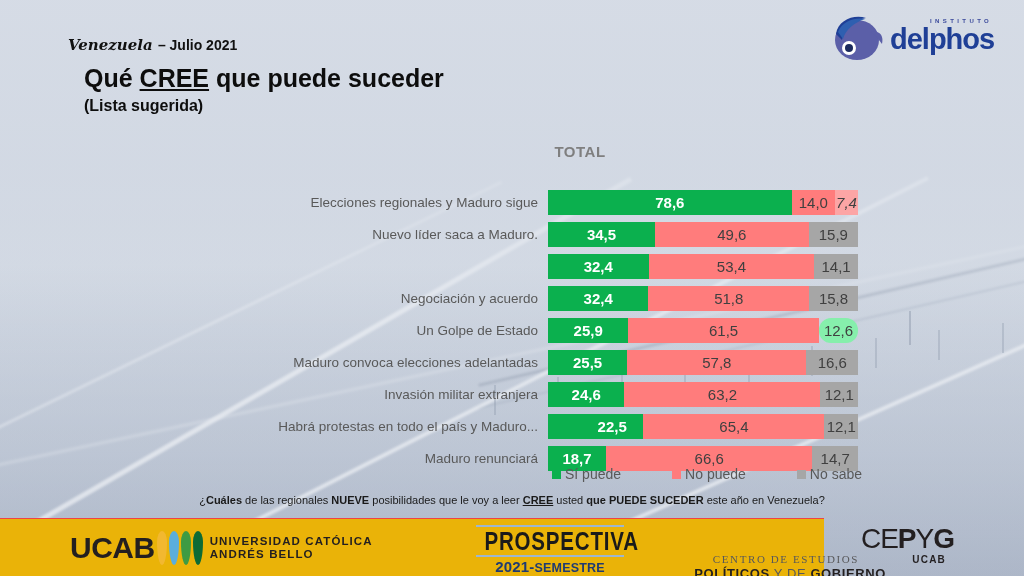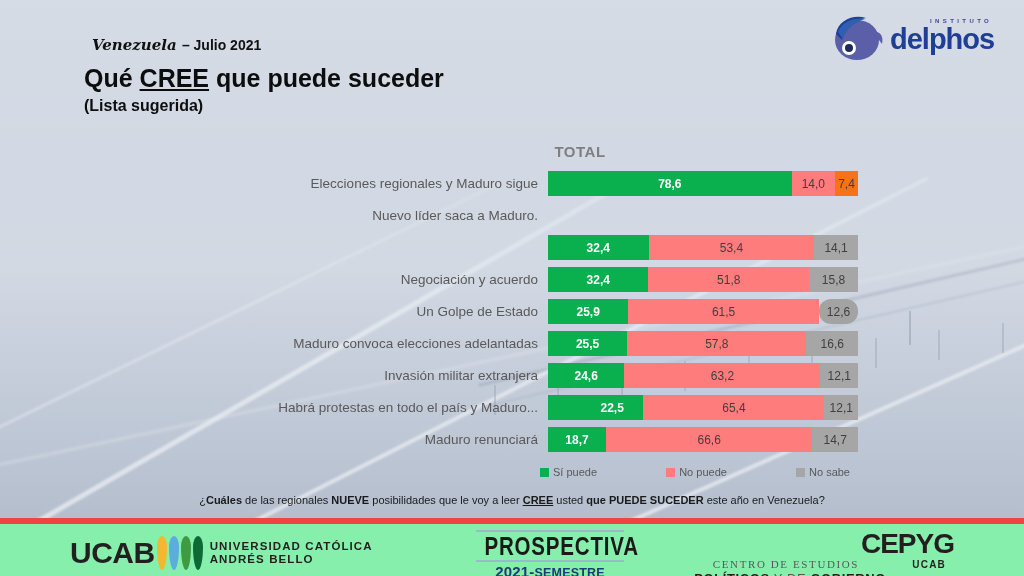--- a/index.html
+++ b/index.html
@@ -47,21 +47,21 @@
   #bg .fog {
     position:absolute; inset:0;
     background:linear-gradient(180deg, rgba(214,220,230,0.92) 0%, rgba(210,217,228,0.72) 30%, rgba(206,214,226,0.42) 55%, rgba(200,209,222,0.3) 100%);
   }
   #bg .postbox { position:absolute; right:11%; top:54%; width:2px; height:34px;
     background:rgba(110,122,144,0.55); filter:blur(.6px); }
 
   
   .hdr { position:absolute; left:0; top:0; width:1024px; }
   .venz {
-    position:absolute; left:92px; top:36px;
+    position:absolute; left:68px; top:36px;
     font-family:"DejaVu Serif", serif; font-style:italic; font-weight:700;
     font-size:15px; color:#111;
   }
   .venz .mon {
     font-family:"Liberation Sans", sans-serif; font-style:normal;
     font-weight:700; font-size:14px;
   }
   .title {
     position:absolute; left:84px; top:64px;
     font-size:25px; font-weight:700; color:#0d0d0d; white-space:nowrap;
@@ -82,63 +82,63 @@
   .delphos .name {
     position:absolute; left:68px; top:15px;
     font-size:29px; font-weight:700; color:#1f3f96; letter-spacing:-1px;
   }
 
   
   .total-lbl {
     position:absolute; left:520px; top:143px; width:120px; text-align:center;
     font-size:15px; font-weight:700; color:#7f7f7f; letter-spacing:.5px;
   }
-  .chart { position:absolute; left:0; top:168px; width:1024px; }
+  .chart { position:absolute; left:0; top:187px; width:1024px; }
   .row { position:relative; height:31px; margin-bottom:1px; }
   .row .cat {
     position:absolute; left:150px; top:0; width:388px; height:31px;
     line-height:31px; text-align:right; font-size:13.5px; color:#595959;
     white-space:nowrap; overflow:hidden;
   }
   .bars {
     position:absolute; left:548px; top:3px; height:25px; width:310px;
     display:flex;
   }
   .seg {
     height:25px; display:flex; align-items:center; justify-content:center;
-    font-size:12px; overflow:hidden; white-space:nowrap;
+    font-size:15px; overflow:hidden; white-space:nowrap;
   }
   .seg.si   { background:#0BB04E; color:#fff; font-weight:700; }
   .seg.no   { background:#FF7C7C; color:#404040; }
   .seg.ns   { background:#A6A6A6; color:#404040; }
 
   
   .legend {
-    position:absolute; left:540px; top:466px; width:310px;
+    position:absolute; left:552px; top:466px; width:310px;
     display:flex; justify-content:space-between; align-items:center;
-    font-size:11px; color:#595959;
+    font-size:14px; color:#595959;
   }
   .legend .li { display:flex; align-items:center; gap:4px; }
   .legend .sw { width:9px; height:9px; display:inline-block; }
   .legend .sw.si { background:#0BB04E; }
   .legend .sw.no { background:#FF7C7C; }
   .legend .sw.ns { background:#A6A6A6; }
 
   
   .question {
     position:absolute; left:0; top:494px; width:1024px; text-align:center;
     font-size:11px; color:#1a1a1a;
   }
   .question b { font-weight:700; }
   .question u { text-decoration:underline; font-weight:700; }
 
   
   .footer {
-    position:absolute; left:0; bottom:0; width:1024px; height:58px;
-    background:#86efac; border-top:6px solid #ef4444;
+    position:absolute; left:0; bottom:0; width:824px; height:58px;
+    background:#eab308; border-top:1px solid #ef4444;
   }
   
   .ucab { position:absolute; left:70px; top:10px; height:38px; display:flex; align-items:center; }
   .ucab .word { font-size:30px; font-weight:700; color:#231f20; letter-spacing:-.5px; font-family:"Liberation Sans", sans-serif; }
   .ucab .leaves { display:flex; gap:2px; margin:0 7px 0 2px; }
   .ucab .leaf { width:10px; height:34px; border-radius:50% 50% 50% 50% / 32% 32% 68% 68%; }
   .ucab .txt { font-size:11.5px; line-height:13px; font-weight:700; color:#231f20; letter-spacing:1.1px; }
   
   .prosp { position:absolute; left:470px; top:6px; width:160px; text-align:center; }
   .prosp .bar-top { height:2px; background:#9db7cf; margin:0 6px 1px; }
@@ -146,21 +146,21 @@
     font-family:"Liberation Sans Narrow","Liberation Sans", sans-serif;
     font-size:25px; font-weight:700; color:#1a1a1a; letter-spacing:1px;
     transform:scaleX(.82); transform-origin:center; line-height:26px;
   }
   .prosp .bar-bot { height:2px; background:#9db7cf; margin:1px 6px 2px; }
   .prosp .sem { font-size:15px; font-weight:700; color:#1f3b73; letter-spacing:.2px; line-height:16px; }
   .prosp .sem .sm { font-size:12.5px; }
   
   .cepyg { position:absolute; left:718px; top:6px; width:250px; height:48px; }
   .cepyg .big { position:absolute; right:14px; top:0; font-size:28px; line-height:28px; color:#231f20; letter-spacing:-1px; }
-  .cepyg .big .thin { font-weight:700; }
+  .cepyg .big .thin { font-weight:400; }
   .cepyg .big .bold { font-weight:700; }
   .cepyg .ucabsm { position:absolute; right:22px; top:29px; font-size:10px; font-weight:700; color:#231f20; letter-spacing:1.2px; }
   .cepyg .l1 { position:absolute; right:109px; top:28px; font-size:11px; color:#58585a; letter-spacing:1.6px; white-space:nowrap;font-family:Liberation Serif, serif; }
   .cepyg .l2 { position:absolute; right:82px; top:41px; font-size:13px; color:#58585a; letter-spacing:.6px; white-space:nowrap; }
   .cepyg .l2 b { color:#231f20; font-weight:700; }
 </style>
 </head>
 <body>
 
 <div id="bg">
@@ -212,25 +212,30 @@
   <div class="name">delphos</div>
 </div>
 
 <div class="total-lbl">TOTAL</div>
 <div class="chart" id="chart">
     <div class="row">
       <div class="cat">Elecciones regionales y Maduro sigue</div>
       <div class="bars">
         <div class="seg si" style="flex: 78.6 0 0px; background: rgb(11, 176, 78);">78,6</div>
         <div class="seg no" style="flex: 14 0 0px; background: rgb(255, 124, 124);">14,0</div>
-        <div class="seg ns" style="flex: 7.4 0 0px; background: #f97316;">7,4</div>
+        <div class="seg ns" style="flex: 7.4 0 0px; background: #fca5a5; font-style: italic;">7,4</div>
       </div>
     </div>
     <div class="row">
       <div class="cat">Nuevo líder saca a Maduro.</div>
+      <div class="bars">
+        <div class="seg si" style="flex: 34.5 0 0px; background: rgb(11, 176, 78);">34,5</div>
+        <div class="seg no" style="flex: 49.6 0 0px; background: rgb(255, 124, 124);">49,6</div>
+        <div class="seg ns" style="flex: 15.9 0 0px; background: rgb(166, 166, 166);">15,9</div>
+      </div>
     </div>
     <div class="row">
       <div class="bars">
         <div class="seg si" style="flex: 32.4 0 0px; background: rgb(11, 176, 78);">32,4</div>
         <div class="seg no" style="flex: 53.4 0 0px; background: rgb(255, 124, 124);">53,4</div>
         <div class="seg ns" style="flex: 14.1 0 0px; background: rgb(166, 166, 166);">14,1</div>
       </div>
     </div>
     <div class="row">
       <div class="cat">Negociación y acuerdo</div>
@@ -238,21 +243,21 @@
         <div class="seg si" style="flex: 32.4 0 0px; background: rgb(11, 176, 78);">32,4</div>
         <div class="seg no" style="flex: 51.8 0 0px; background: rgb(255, 124, 124);">51,8</div>
         <div class="seg ns" style="flex: 15.8 0 0px; background: rgb(166, 166, 166);">15,8</div>
       </div>
     </div>
     <div class="row">
       <div class="cat">Un Golpe de Estado</div>
       <div class="bars">
         <div class="seg si" style="flex: 25.9 0 0px; background: rgb(11, 176, 78);">25,9</div>
         <div class="seg no" style="flex: 61.5 0 0px; background: rgb(255, 124, 124);">61,5</div>
-        <div class="seg ns" style="flex: 12.6 0 0px; background: #a3a3a3; border-radius: 12px;">12,6</div>
+        <div class="seg ns" style="flex: 12.6 0 0px; background: #86efac; border-radius: 12px;">12,6</div>
       </div>
     </div>
     <div class="row">
       <div class="cat">Maduro convoca elecciones adelantadas</div>
       <div class="bars">
         <div class="seg si" style="flex: 25.5 0 0px; background: rgb(11, 176, 78);">25,5</div>
         <div class="seg no" style="flex: 57.8 0 0px; background: rgb(255, 124, 124);">57,8</div>
         <div class="seg ns" style="flex: 16.6 0 0px; background: rgb(166, 166, 166);">16,6</div>
       </div>
     </div>

